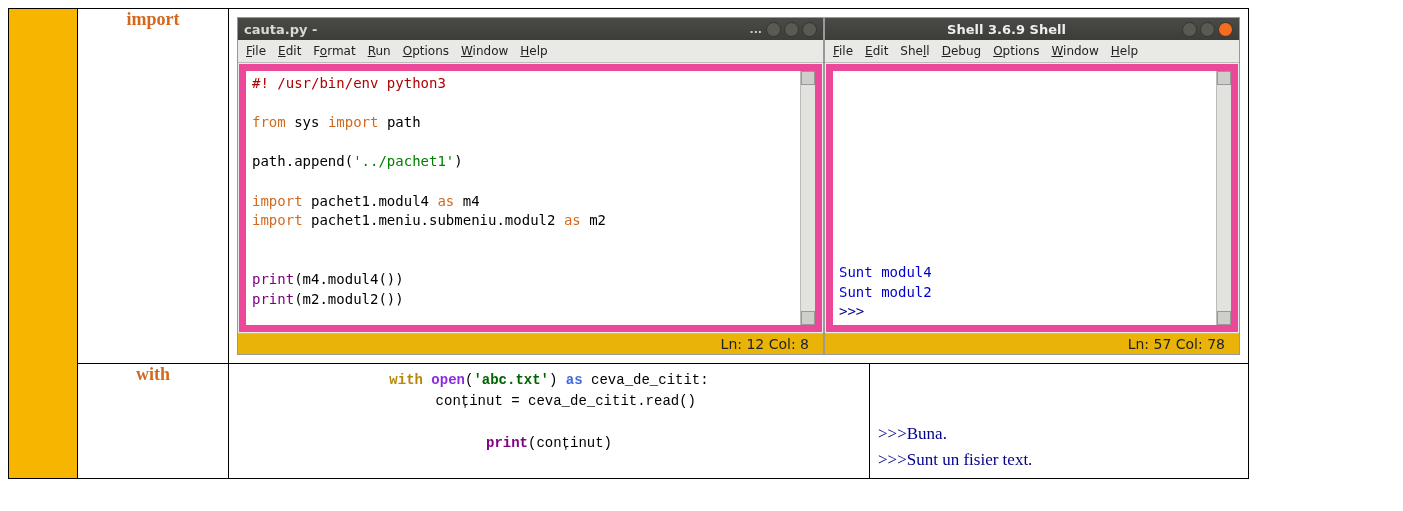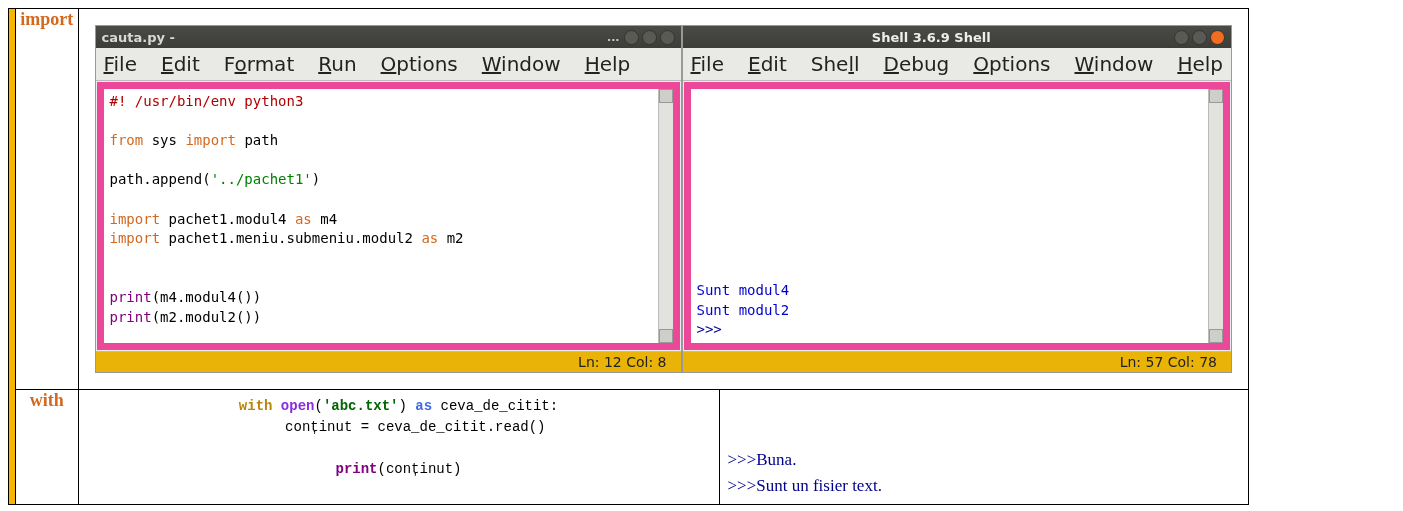--- a/index.html
+++ b/index.html
@@ -76,24 +76,24 @@
     display: inline-block;
   }
   .winbtn.min { background: #5a5a55; }
   .winbtn.max { background: #5a5a55; }
   .winbtn.close-grey { background: #5a5a55; }
   .winbtn.close-orange { background: #f26d21; }
   .menubar {
     background: #e9e9e6;
     border-bottom: 1px solid #bbb;
     padding: 4px 8px;
-    font-size: 20px;
+    font-size: 12px;
     color: #222;
     display: flex;
-    gap: 24px;
+    gap: 12px;
   }
   .menubar .mi { cursor: default; }
   .menubar .mi u { text-decoration: underline; }
   .editbody {
     background: #fff;
     border: 7px solid #ec4899;
     margin: 1px;
     flex: 1;
     padding: 3px 6px;
     font-family: "DejaVu Sans Mono", Menlo, monospace;
@@ -164,21 +164,21 @@
 </style>
 </head>
 <body>
 
 <table class="outer">
 <tbody>
 
 <tr>
   <td class="yellow" rowspan="2"></td>
   <td class="labelcell">import</td>
-  <td colspan="2" style="padding:16px;">
+  <td colspan="2" style="padding:8px;">
     <div class="winwrap">
 
       <div class="win left">
         <div class="titlebar">
           <span class="title-left">cauta.py -</span>
           <span class="title-center"></span>
           <span class="dots-right">...</span>
           <span class="winbtns">
             <span class="winbtn min"></span>
             <span class="winbtn max"></span>

